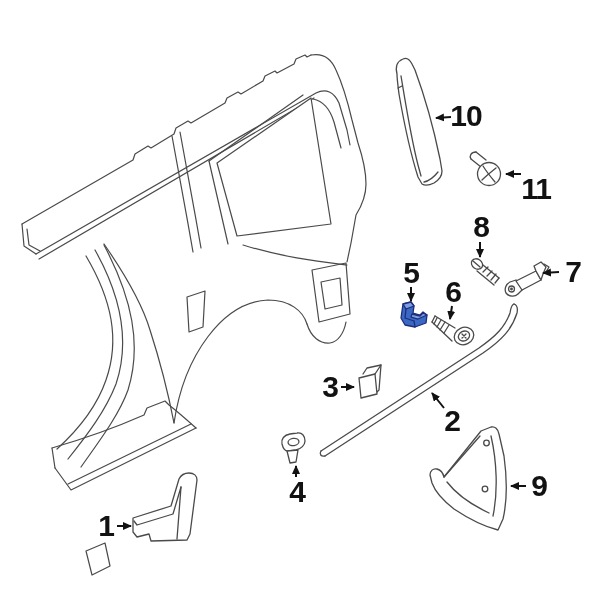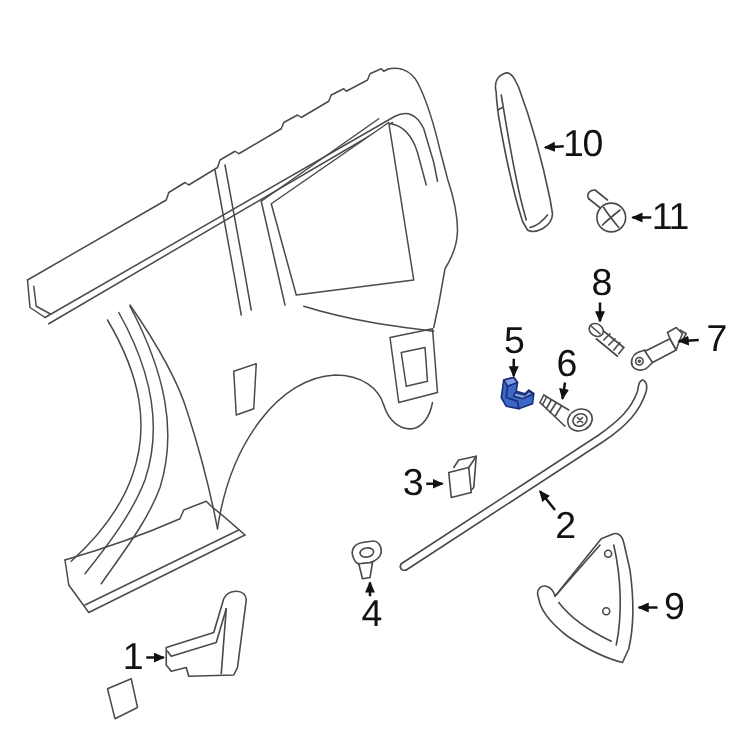--- a/index.html
+++ b/index.html
@@ -4,21 +4,21 @@
 <style>
   html,body{margin:0;padding:0;}
   body{font-family:"Liberation Sans", sans-serif;}
   .stage{
     position:relative;width:600px;height:600px;background:#ffffff;overflow:hidden;
   }
   .stage svg{position:absolute;left:0;top:0;}
   .callout-layer{position:absolute;left:0;top:0;width:600px;height:600px;pointer-events:none;}
   .callout{
     position:absolute;transform:translate(-50%,-50%);
-    font-size:30px;font-weight:400;color:#121212;line-height:1;
+    font-size:30px;font-weight:700;color:#121212;line-height:1;
     letter-spacing:-1px;pointer-events:auto;user-select:none;
   }
 </style>
 </head>
 <body>
 
 <div class="stage" style="background: rgb(255, 255, 255);">
 
 <svg width="600" height="600" viewBox="0 0 600 600">
   <defs>
@@ -171,16 +171,16 @@
   <span class="callout" style="left:106px;top:526px;">1</span>
   <span class="callout" style="left:452px;top:421px;">2</span>
   <span class="callout" style="left:330px;top:387px;">3</span>
   <span class="callout" style="left:297px;top:492px;">4</span>
   <span class="callout" style="left:411px;top:273px;">5</span>
   <span class="callout" style="left:453px;top:292px;">6</span>
   <span class="callout" style="left:573px;top:272px;">7</span>
   <span class="callout" style="left:481px;top:227px;">8</span>
   <span class="callout" style="left:539px;top:486px;">9</span>
   <span class="callout" style="left:466px;top:116px;">10</span>
-  <span class="callout" style="left:536px;top:174px;text-align:right;">11</span>
+  <span class="callout" style="left:536px;top:189px;text-align:right;">11</span>
 </div>
 
 </div>
 
 </body></html>

